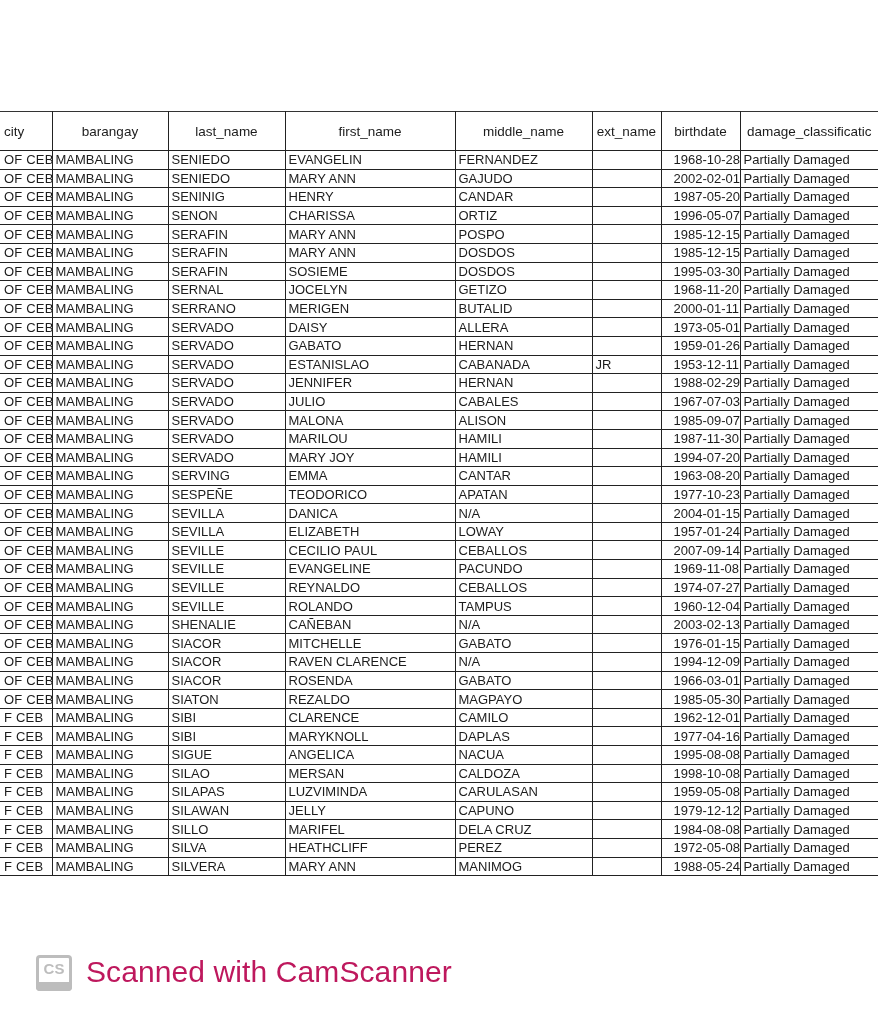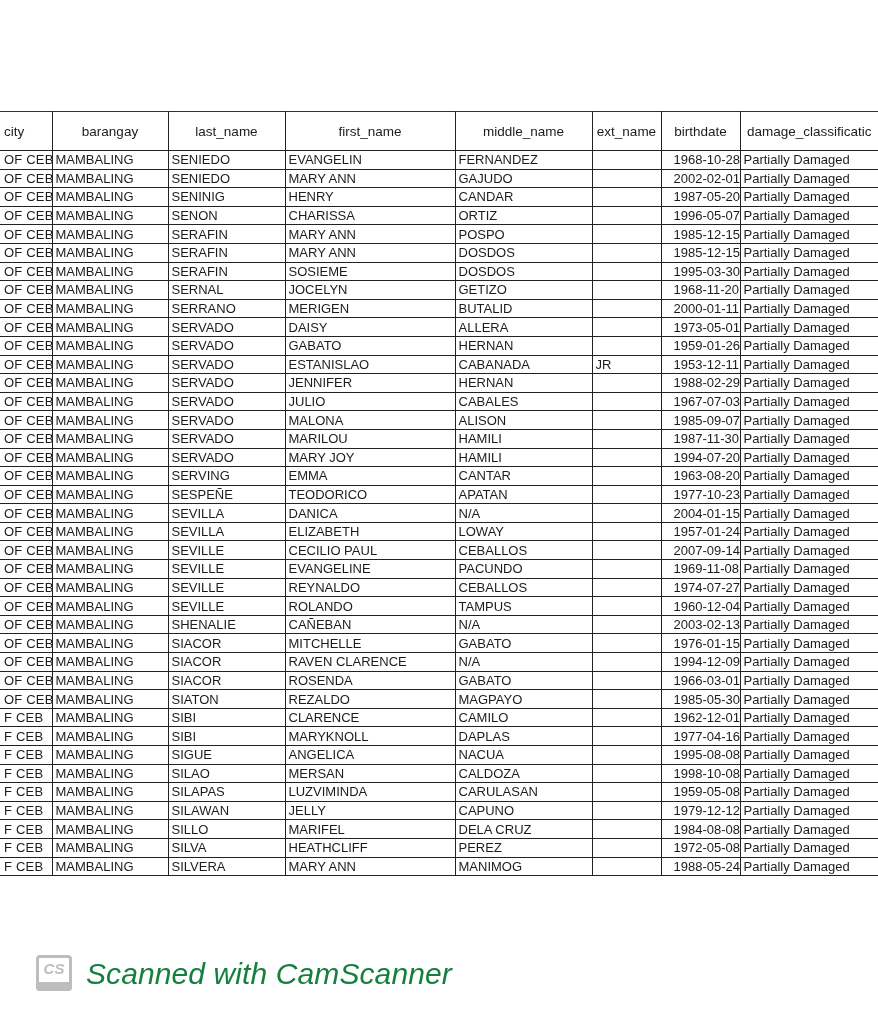--- a/index.html
+++ b/index.html
@@ -41,41 +41,40 @@
   table.grid th.first { text-align: left; padding-left: 6px; }
   table.grid td.city { padding-left: 6px; letter-spacing: 0.2px; }
   table.grid td.date { padding-left: 12px; }
   
   table.grid th:last-child, table.grid td:last-child { border-right: none; }
   table.grid th:first-child, table.grid td:first-child { border-left: none; }
   table.grid thead tr th { border-top: 1.4px solid #333; }
 
   .watermark {
     position: absolute; left: 36px; top: 955px;
-    display: flex; align-items: flex-end;
+    display: flex; align-items: flex-start;
     color: #bdbdbd;
-    font-style: italic;
   }
   .cs-logo {
     width: 36px; height: 36px;
     border: 3px solid #bdbdbd; border-radius: 4px;
     box-sizing: border-box;
     position: relative;
     display: flex; align-items: flex-start; justify-content: center;
     font-weight: bold; font-size: 15px; color: #bdbdbd;
     padding-top: 2px;
   }
   .cs-logo::after {
     content: ""; position: absolute; left: -3px; right: -3px; bottom: -3px;
     height: 9px; background: #bdbdbd; border-radius: 0 0 4px 4px;
   }
   .wm-text {
     margin-left: 14px;
     font-size: 30px;
-    color: #15803d;
+    color: #be185d;
     letter-spacing: 0.1px;
   }
 </style>
 </head>
 <body>
 
 <div class="sheet">
   <table class="grid">
     <colgroup>
       <col style="width:54px">

